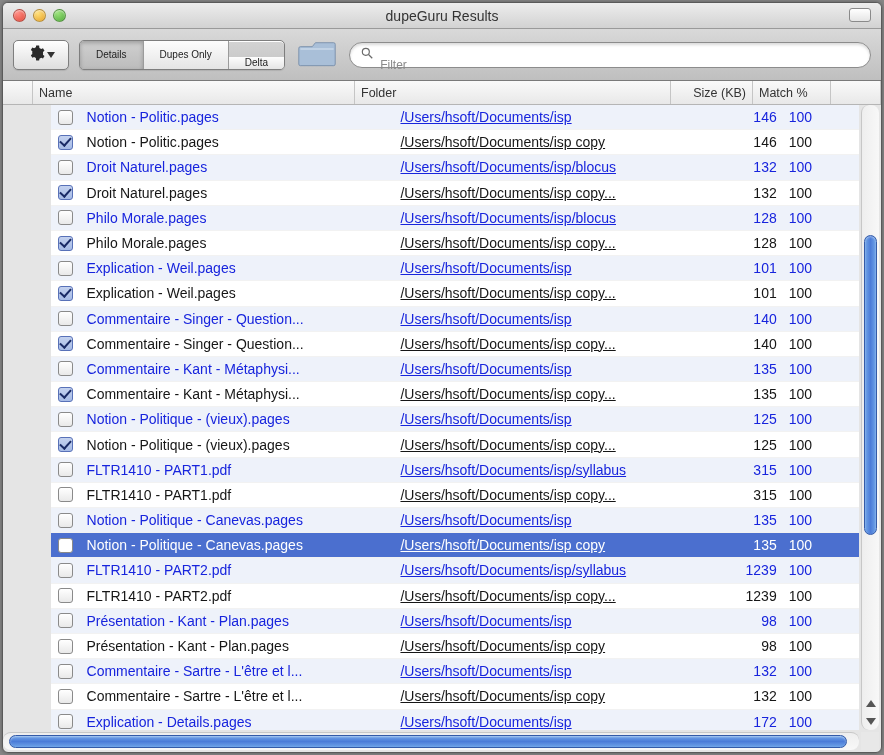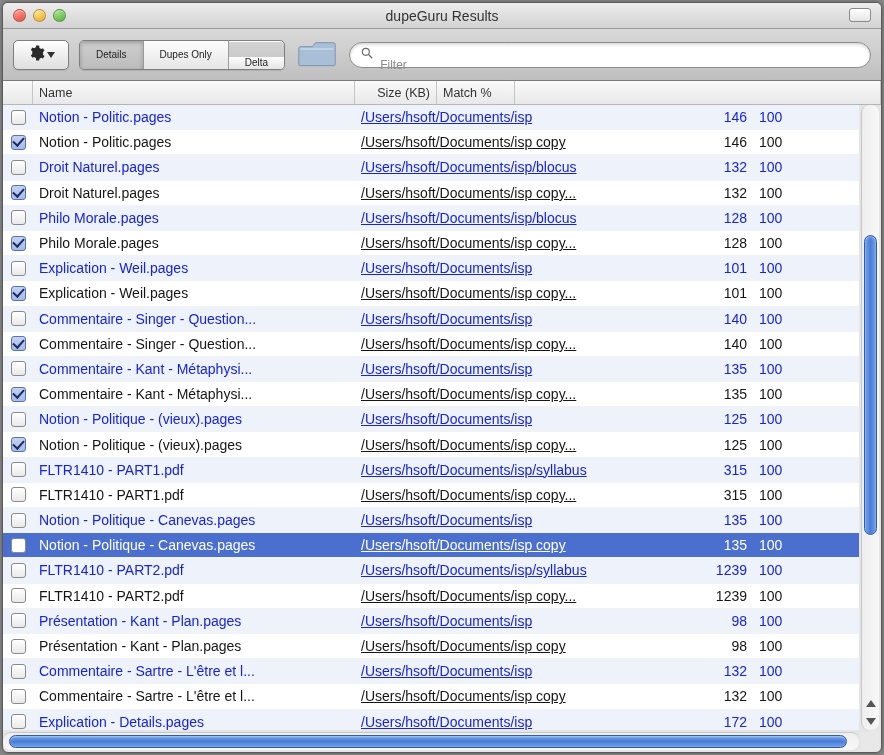--- a/index.html
+++ b/index.html
@@ -90,21 +90,21 @@
     cursor:pointer;
   }
   .th-check { width:30px; }
   .th-name  { width:322px; }
   .th-folder{ width:316px; }
   .th-size  { width:82px; justify-content:flex-end; }
   .th-match { width:78px; }
   .th-pad   { flex:1; border-right:none; }
   
   .tbody-scroll { flex:1; overflow:hidden; position:relative; }
-  .tbody { position:absolute; inset:0 22px 22px 0; overflow:hidden; }
+  .tbody { position:absolute; inset:0 22px 22px 0; overflow:hidden;padding-left:48px; }
   .row {
     display:flex; height:25.2px; align-items:center;
     border-bottom:1px solid #f2f2f2;
     font-size:14px;
   }
   .row.even { background:#eef2fa; }
   .row.odd  { background:#ffffff; }
   .row.ref { color:#1724dd; }
   .row.dupe { color:#161616; }
   .row.selected { background:#4b6fcf !important; color:#fff !important; }
@@ -208,20 +208,21 @@
           </svg>
       </span>
       <input type="text" placeholder="Filter" style="">
     </div>
   </div>
 
   <div class="table-wrap">
     <div class="thead">
       <div class="th th-check"></div>
       <div class="th th-name">Name</div>
+      <div class="th th-folder">Folder</div>
       <div class="th th-size">Size (KB)</div>
       <div class="th th-match">Match %</div>
       <div class="th th-pad"></div>
     </div>
 
     <div class="tbody-scroll">
       <div class="tbody" id="tbody">
           <div class="row even ref">
             <div class="c c-check">
               <div class="chk"></div>

